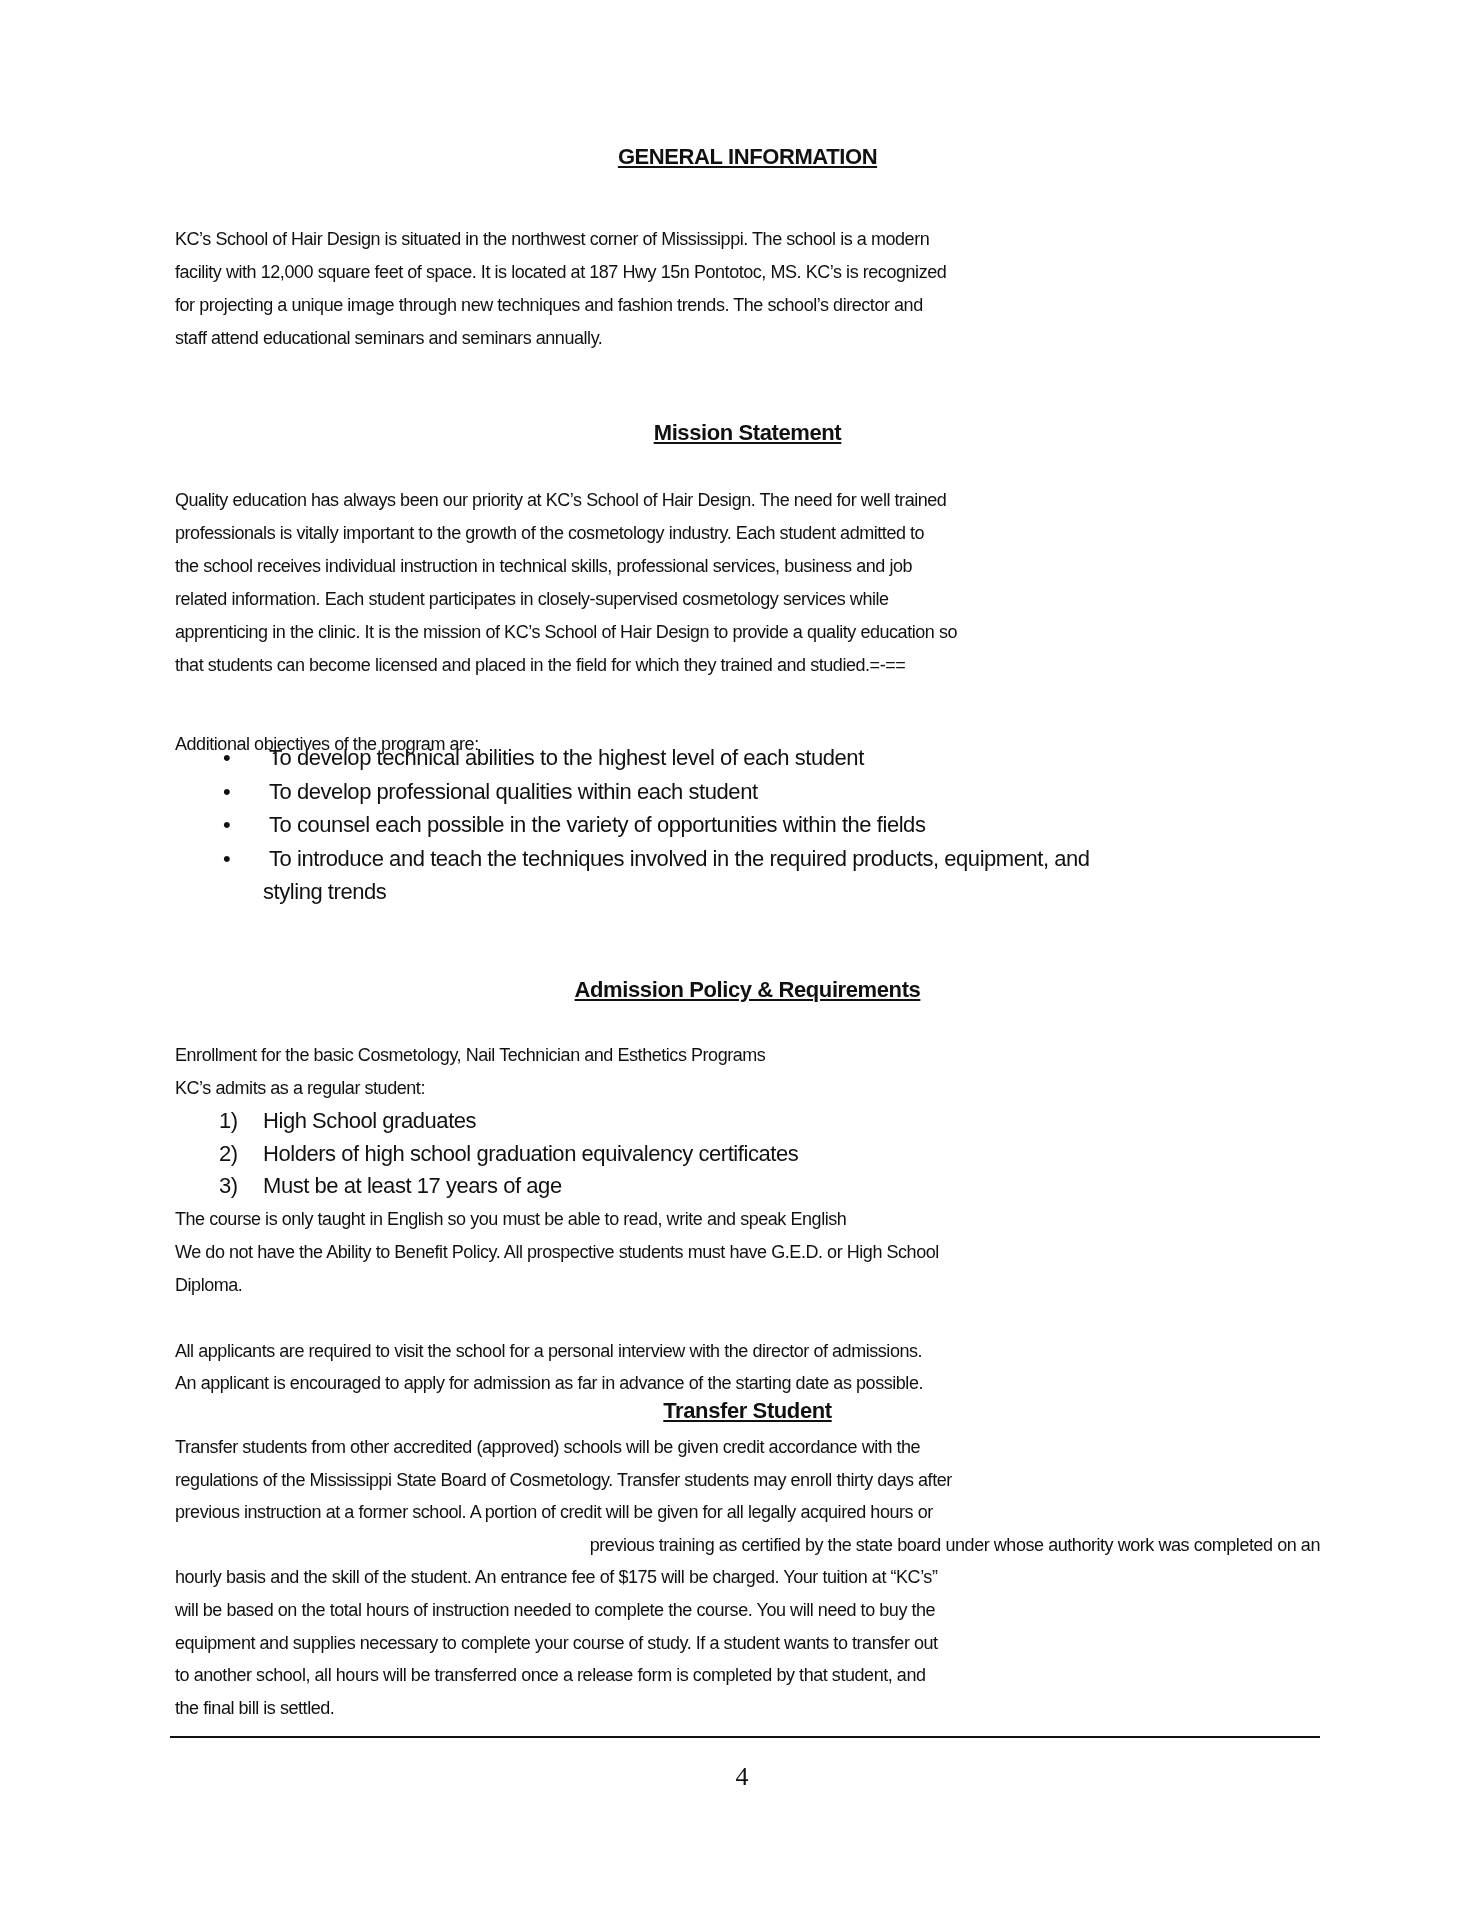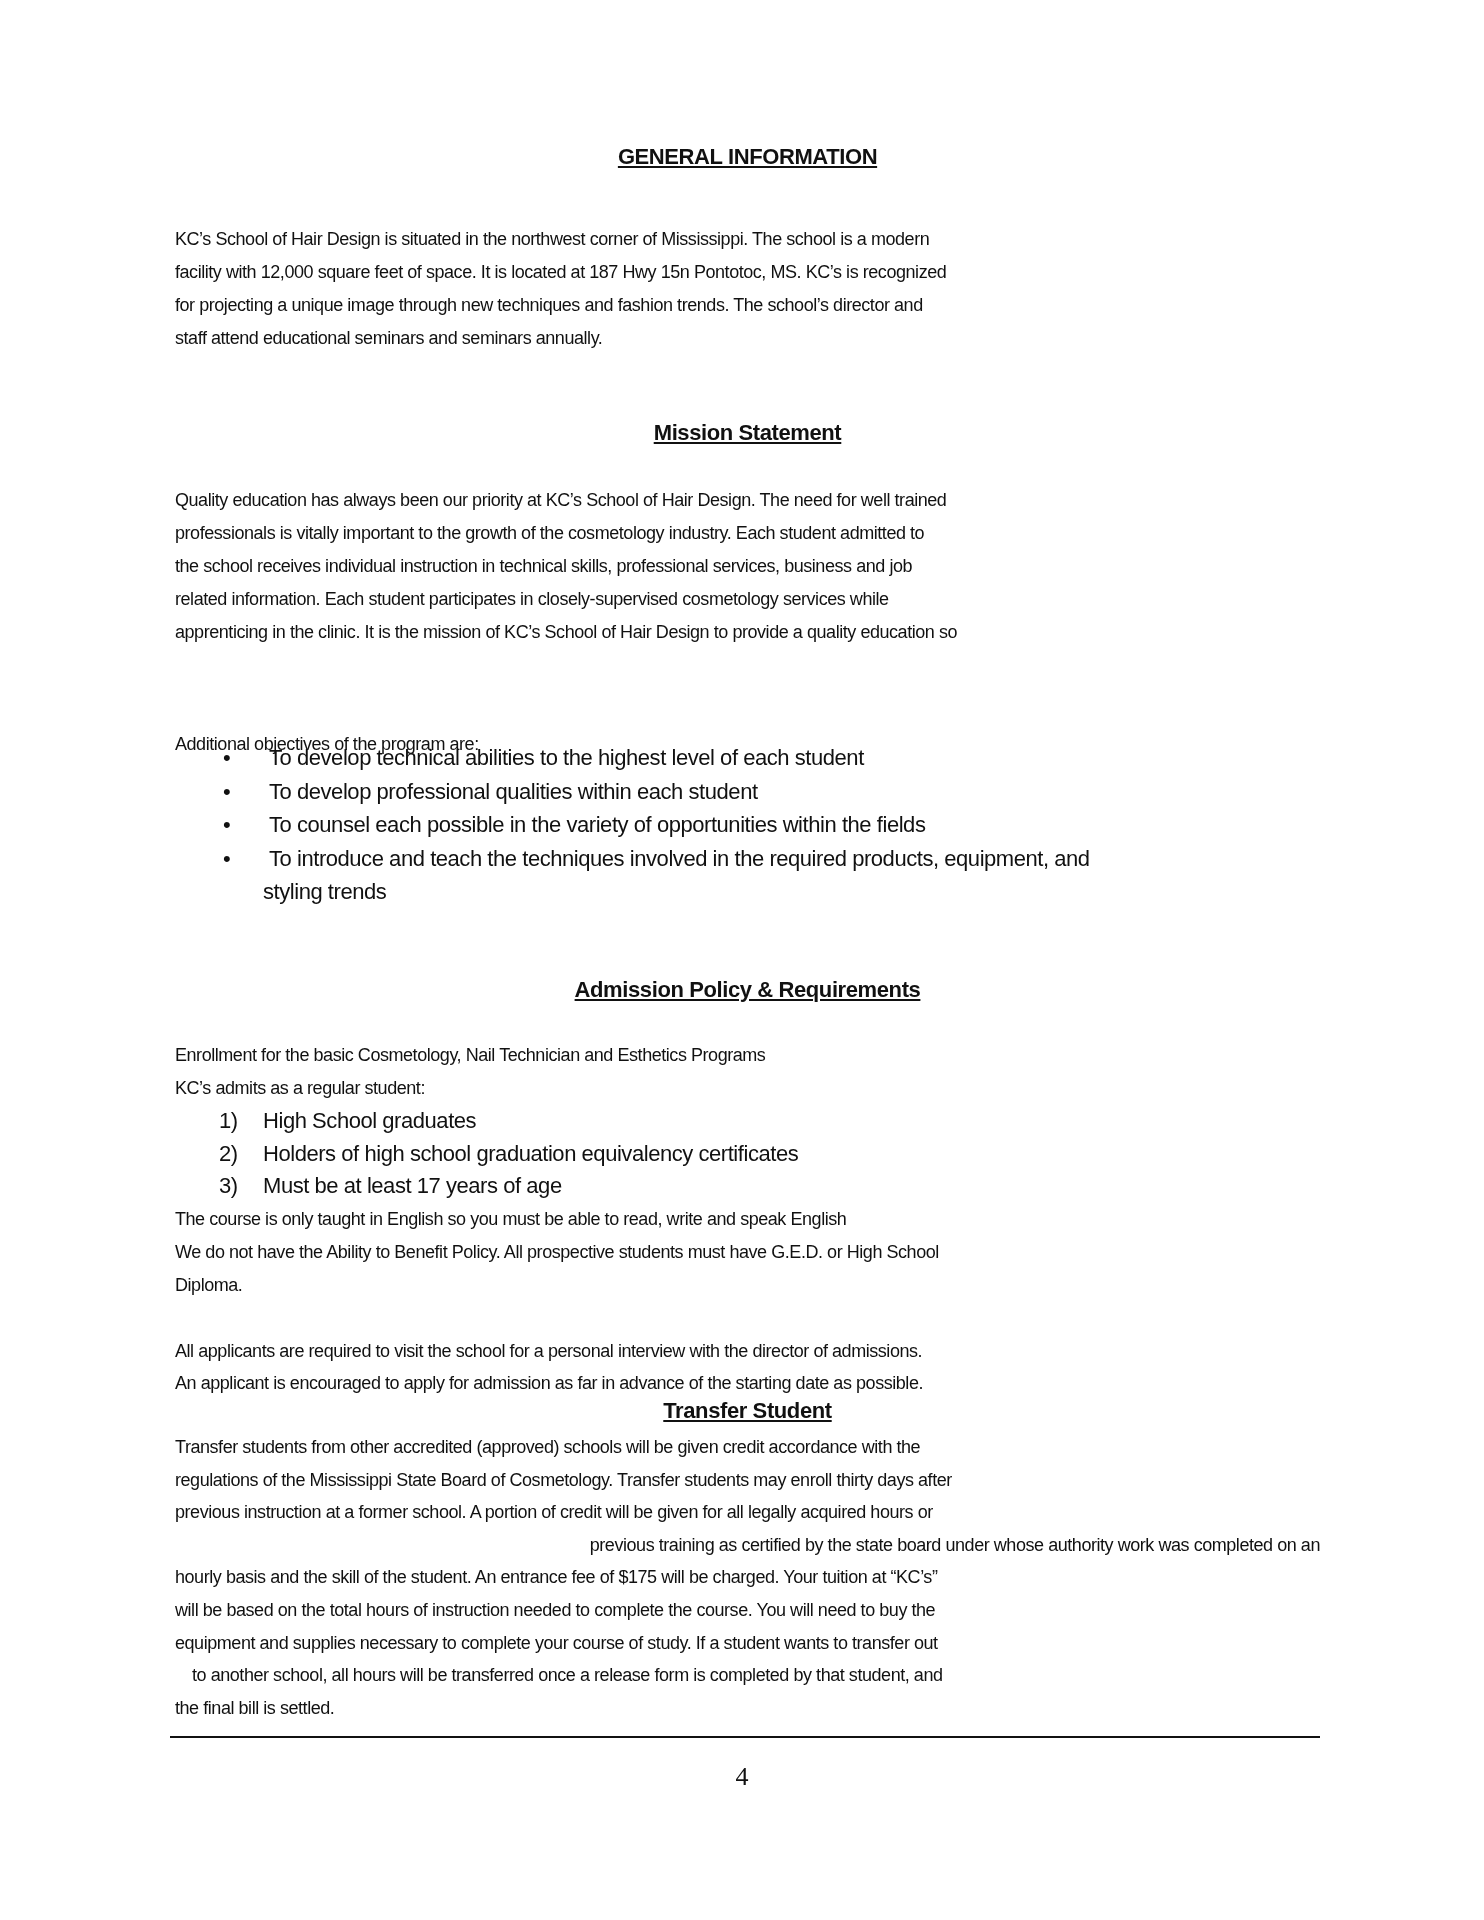--- a/index.html
+++ b/index.html
@@ -43,20 +43,21 @@
     <span class="line">staff attend educational seminars and seminars annually.</span>
   </div>
 
   <div class="heading" style="top:420px;">Mission Statement</div>
   <div class="para" style="top:484px;">
     <span class="line">Quality education has always been our priority at KC’s School of Hair Design.  The need for well trained</span>
     <span class="line">professionals is vitally important to the growth of the cosmetology industry.  Each student admitted to</span>
     <span class="line">the school receives individual instruction in technical skills, professional services, business and job</span>
     <span class="line">related information.  Each student participates in closely-supervised cosmetology services while</span>
     <span class="line">apprenticing in the clinic. It is the mission of KC’s School of Hair Design to provide a quality education so</span>
+    <span class="line">that students can become licensed and placed in the field for which they trained and studied.=-==</span>
   </div>
 
   <div class="para" style="top:708px;margin-top:20px;">Additional objectives of the program are:</div>
   <div class="bullets" style="top:741px;">
     <div class="bullet-item">
       <span class="bullet-dot">•</span>
       <span>To develop technical abilities to the highest level of each student</span>
     </div>
     <div class="bullet-item">
       <span class="bullet-dot">•</span>
@@ -104,19 +105,19 @@
 
   <div class="heading" style="top:1398px;">Transfer Student</div>
   <div class="para" style="top:1431px; line-height:32.6px;">
     <span class="line" style="height:32.6px;">Transfer students from other accredited (approved) schools will be given credit accordance with the</span>
     <span class="line" style="height:32.6px;">regulations of the Mississippi State Board of Cosmetology.  Transfer students may enroll thirty days after</span>
     <span class="line" style="height:32.6px;">previous instruction at a former school.  A portion of credit will be given for all legally acquired hours or</span>
     <span class="line" style="height:32.6px;text-align:right;">previous training as certified by the state board under whose authority work was completed on an</span>
     <span class="line" style="height:32.6px;">hourly basis and the skill of the student.  An entrance fee of $175 will be charged.  Your tuition at “KC’s”</span>
     <span class="line" style="height:32.6px;">will be based on the total hours of instruction needed to complete the course.  You will need to buy the</span>
     <span class="line" style="height:32.6px;">equipment and supplies necessary to complete your course of study. If a student wants to transfer out</span>
-    <span class="line" style="height:32.6px;margin-left:17px;">to another school, all hours will be transferred once a release form is completed by that student, and</span>
+    <span class="line" style="height:32.6px;">to another school, all hours will be transferred once a release form is completed by that student, and</span>
     <span class="line" style="height:32.6px;">the final bill is settled.</span>
   </div>
 </div>
 
 <div class="rule"></div>
 <div class="page-number">4</div>
 
 </body></html>

